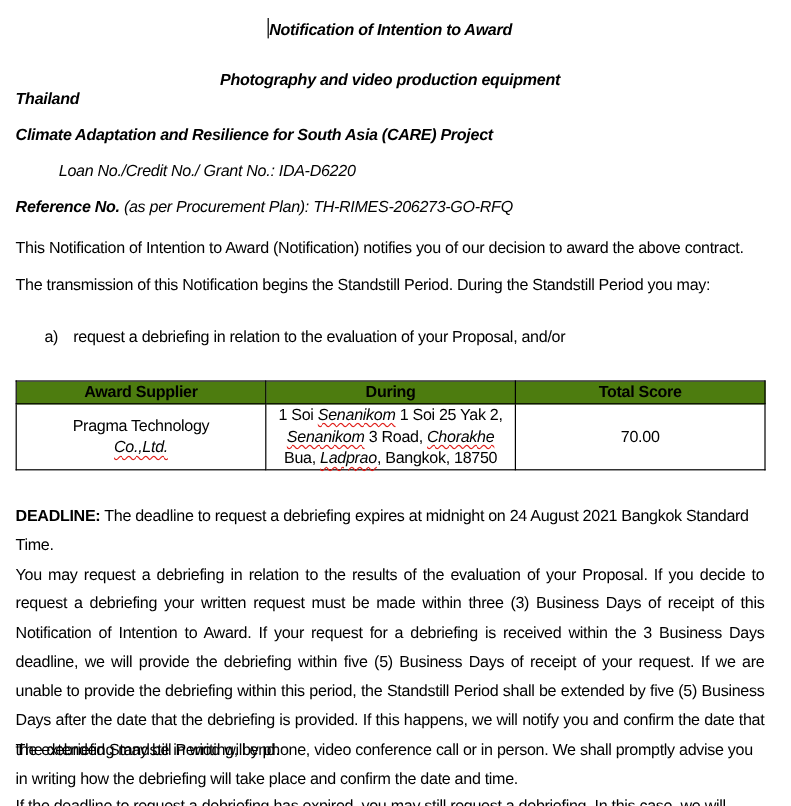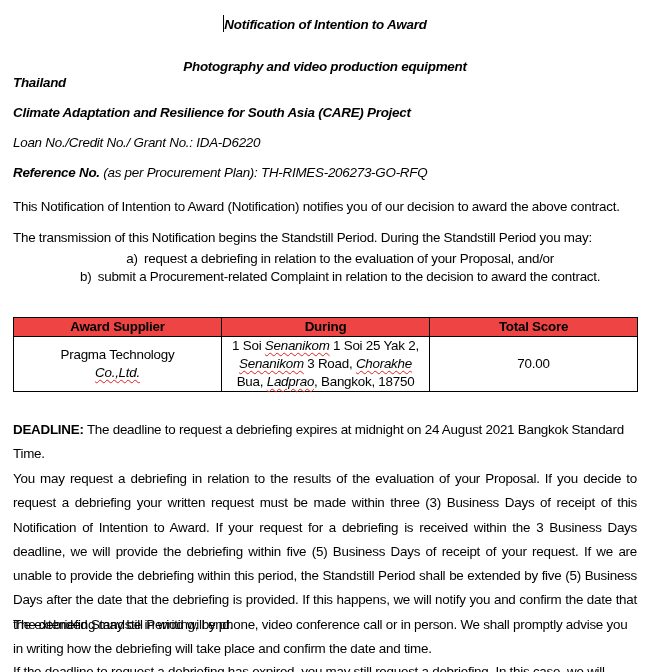--- a/index.html
+++ b/index.html
@@ -68,21 +68,21 @@
       width: 624px;
       border-collapse: collapse;
       table-layout: fixed;
     }
     table.award th, table.award td {
       border: 1px solid #000;
       text-align: center;
       padding: 0 4px;
     }
     table.award th {
-      background: #ef4444;
+      background: #4d7c0f;
       font-weight: bold;
       height: 18px;
       line-height: 18px;
     }
     table.award td {
       height: 52px;
       line-height: 18px;
     }
     .squiggle {
       text-decoration: underline wavy #e0201c;
@@ -106,34 +106,31 @@
   <div class="line center bold" style="top:15px;">
     <span class="caret"></span><span>Notification of Intention to Award</span>
   </div>
 
   <div class="line center bold" style="top:45px;margin-top:14px;">Photography and video production equipment</div>
 
   <div class="line bold" style="top:75px;">Thailand</div>
 
   <div class="line bold" style="top:105px;">Climate Adaptation and Resilience for South Asia (CARE) Project</div>
 
-  <div class="line" style="top:135px;">Loan No./Credit No./ Grant No.: IDA-D6220</div>
+  <div class="line" style="top:135px;margin-left:36px;">Loan No./Credit No./ Grant No.: IDA-D6220</div>
 
   <div class="line" style="top:165px;">
     <span class="bold">Reference No.</span><span> (as per Procurement Plan): TH-RIMES-206273-GO-RFQ</span>
   </div>
 
   <div class="para left" style="top:191px; line-height:31px;">This Notification of Intention to Award (Notification) notifies you of our decision to award the above contract. The transmission of this Notification begins the Standstill Period. During the Standstill Period you may:</div>
 
-  <div class="list" style="top:250px;text-align:center;">
+  <div class="list" style="top:272px;">
     <div class="list-item">
       <span class="list-marker">a)</span><span>request a debriefing in relation to the evaluation of your Proposal, and/or</span>
-    </div>
-    <div class="list-item">
-      <span class="list-marker">b)</span><span>submit a Procurement-related Complaint in relation to the decision to award the contract.</span>
     </div>
   </div>
 
   <table class="award">
     <colgroup>
       <col style="width:208px">
       <col style="width:208px">
       <col style="width:208px">
     </colgroup>
     <thead>

